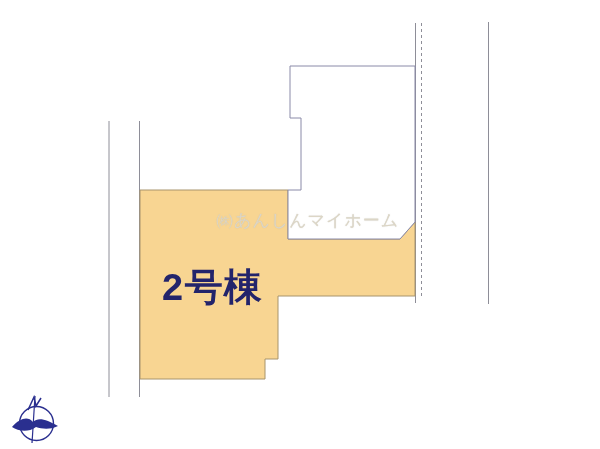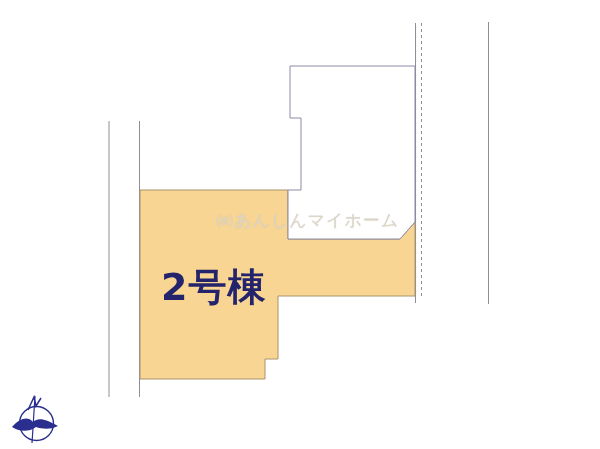--- a/index.html
+++ b/index.html
@@ -63,20 +63,21 @@
   .lot-label {
     position: absolute;
     left: 161px;
     top: 262px;
     font-size: 38px;
     font-weight: bold;
     color: #23246b;
     letter-spacing: 1px;
     white-space: nowrap;
     user-select: none;
+    font-family: Liberation Mono, monospace;
   }
 </style>
 </head>
 <body>
 
 <div class="canvas">
 
   <svg class="plan" width="600" height="449" viewBox="0 0 600 449">
 
     <line class="boundary" x1="109" y1="121" x2="109" y2="397"></line>

